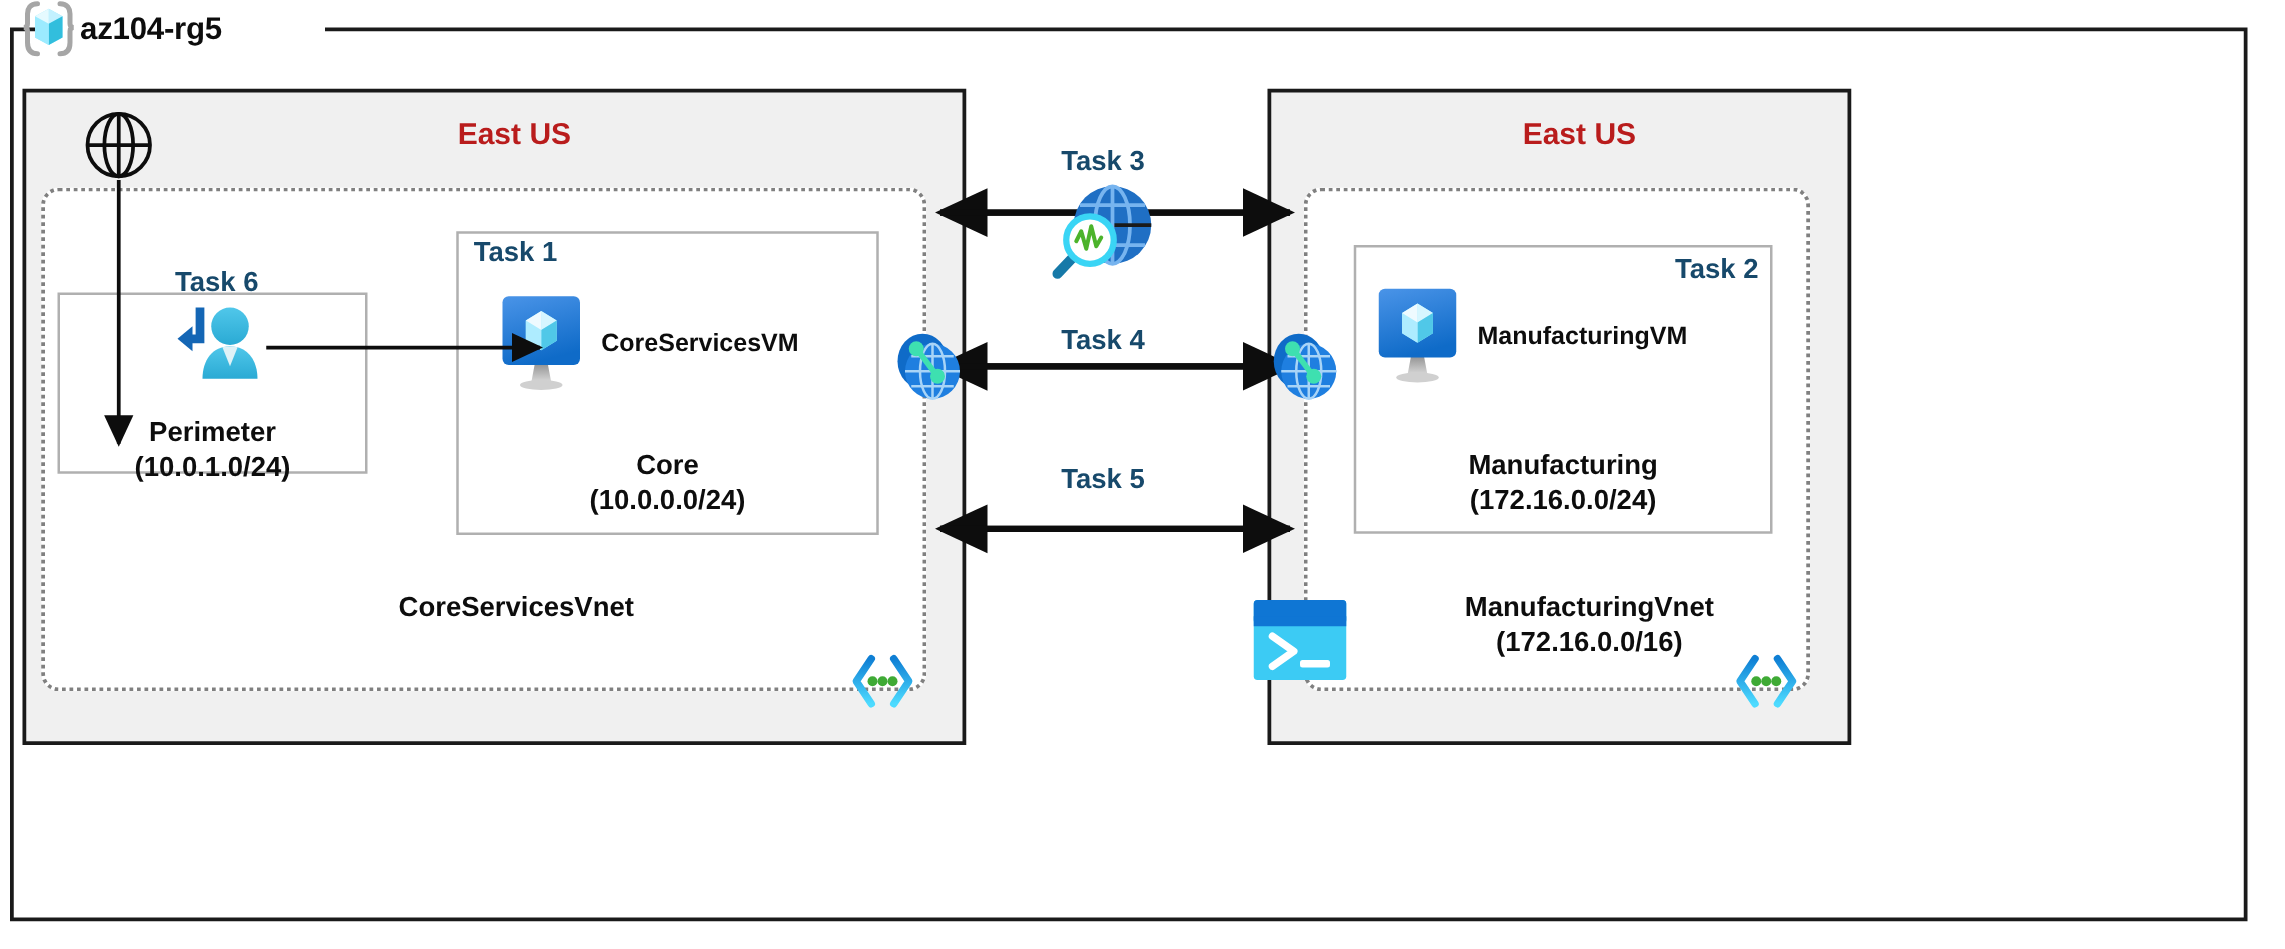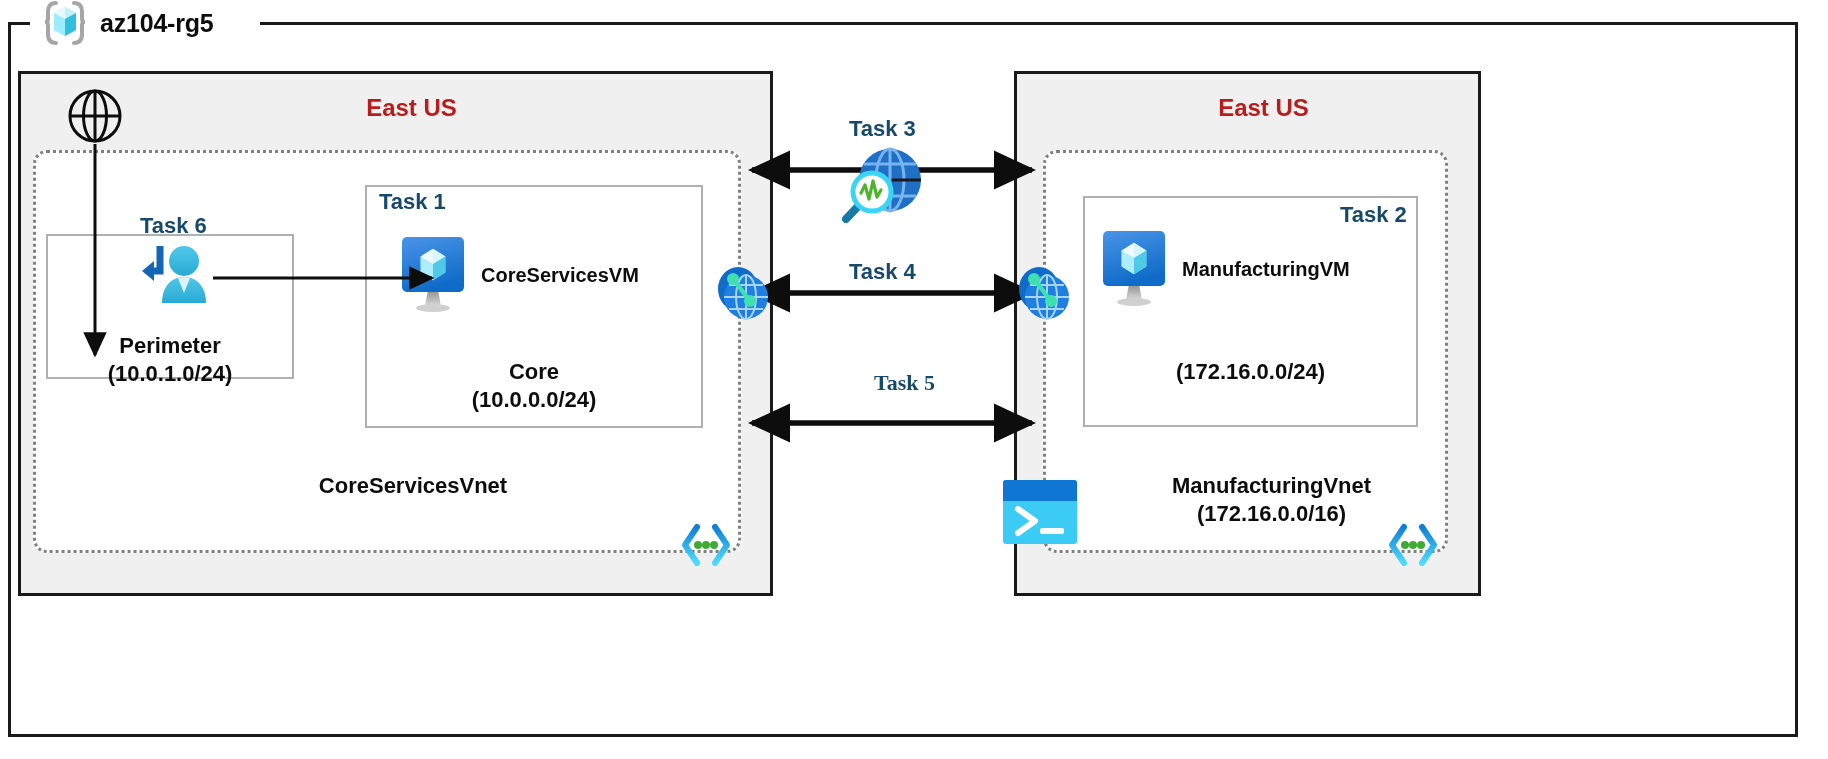--- a/index.html
+++ b/index.html
@@ -3,21 +3,21 @@
 <meta charset="utf-8">
 <style>
   html,body{margin:0;padding:0;background:#ffffff;}
   body{width:1828px;height:759px;font-family:"Liberation Sans",sans-serif;overflow:hidden;}
   #stage{position:relative;width:1828px;height:759px;}
 
   
   #rg-box{position:absolute;left:8px;top:22px;width:1790px;height:715px;
           border:3px solid #1a1a1a;box-sizing:border-box;background:#ffffff;}
   #rg-notch{position:absolute;left:30px;top:0px;width:230px;height:46px;background:#ffffff;z-index:4;}
-  #rg-header{position:absolute;left:44px;top:0px;height:46px;display:flex;align-items:center;gap:14px;z-index:5;}
+  #rg-header{position:absolute;left:18px;top:0px;height:46px;display:flex;align-items:center;gap:4px;z-index:5;}
   #rg-title{font-size:25px;font-weight:bold;color:#0d0d0d;letter-spacing:-0.2px;white-space:nowrap;}
 
   
   .region{position:absolute;background:#f0f0f0;border:3px solid #1a1a1a;box-sizing:border-box;}
   #region-left{left:18px;top:71px;width:755px;height:525px;}
   #region-right{left:1014px;top:71px;width:467px;height:525px;}
   .region-title{position:absolute;left:0;right:0;top:20px;text-align:center;
                 font-size:24px;font-weight:bold;color:#b91c1c;padding-left:32px;}
 
   
@@ -215,20 +215,21 @@
           <path d="M0 -16 L13 -8 L0 0 Z" fill="#d6f6ff"></path>
           <path d="M0 0 L13 -8 L13 9 L0 17 Z" fill="#50c8e8"></path>
           <path d="M0 0 L-13 -8 L-13 9 L0 17 Z" fill="#aeecff"></path>
           <path d="M0 -16 L-13 -8 L0 0 Z" fill="#eefaff"></path>
         </g>
       </svg>
     </span>
     <span class="vm-name">ManufacturingVM</span>
   </div>
   <div class="subnet-caption" style="left:1083px;top:358px;width:335px;">
+    <div>Manufacturing</div>
     <div>(172.16.0.0/24)</div>
   </div>
 
   <svg id="arrows">
     <defs>
       <marker id="ah" markerWidth="9" markerHeight="9" refX="7.6" refY="4.5" orient="auto" markerUnits="strokeWidth">
         <path d="M0 0.6 L8.4 4.5 L0 8.4 Z" fill="#0d0d0d"></path>
       </marker>
     </defs>
 
@@ -258,21 +259,21 @@
         <line x1="52" y1="4" x2="52" y2="66" stroke="#77b4ef" stroke-width="3"></line>
       </g>
       <line x1="26" y1="55" x2="8" y2="74" stroke="#1679a8" stroke-width="8" stroke-linecap="round"></line>
       <circle cx="34" cy="47" r="19" fill="#ffffff" stroke="#3ad5f5" stroke-width="5"></circle>
       <polyline points="23,48 27,40 31,54 35,36 39,52 43,45" fill="none" stroke="#4cb32b" stroke-width="3.2" stroke-linejoin="round" stroke-linecap="round"></polyline>
     </svg>
   </div>
 
   <div class="mid-task" style="left:849px;top:259px;">Task 4</div>
 
-  <div class="mid-task" style="left:874px;top:370px;font-family:Liberation Serif, serif;">Task 5</div>
+  <div class="mid-task" style="left:849px;top:370px;">Task 5</div>
   <div style="position:absolute;left:1001px;top:478px;">
     <svg width="78" height="68" viewBox="0 0 78 68">
       <rect x="2" y="2" width="74" height="64" rx="3" fill="#3ccbf4"></rect>
       <rect x="2" y="2" width="74" height="19" rx="3" fill="#0f76d4"></rect>
       <rect x="2" y="15" width="74" height="8" fill="#0f76d4"></rect>
       <polyline points="17,31 34,43 17,55" fill="none" stroke="#ffffff" stroke-width="6" stroke-linecap="round" stroke-linejoin="round"></polyline>
       <rect x="39" y="50" width="24" height="6" rx="2" fill="#ffffff"></rect>
     </svg>
   </div>
 

